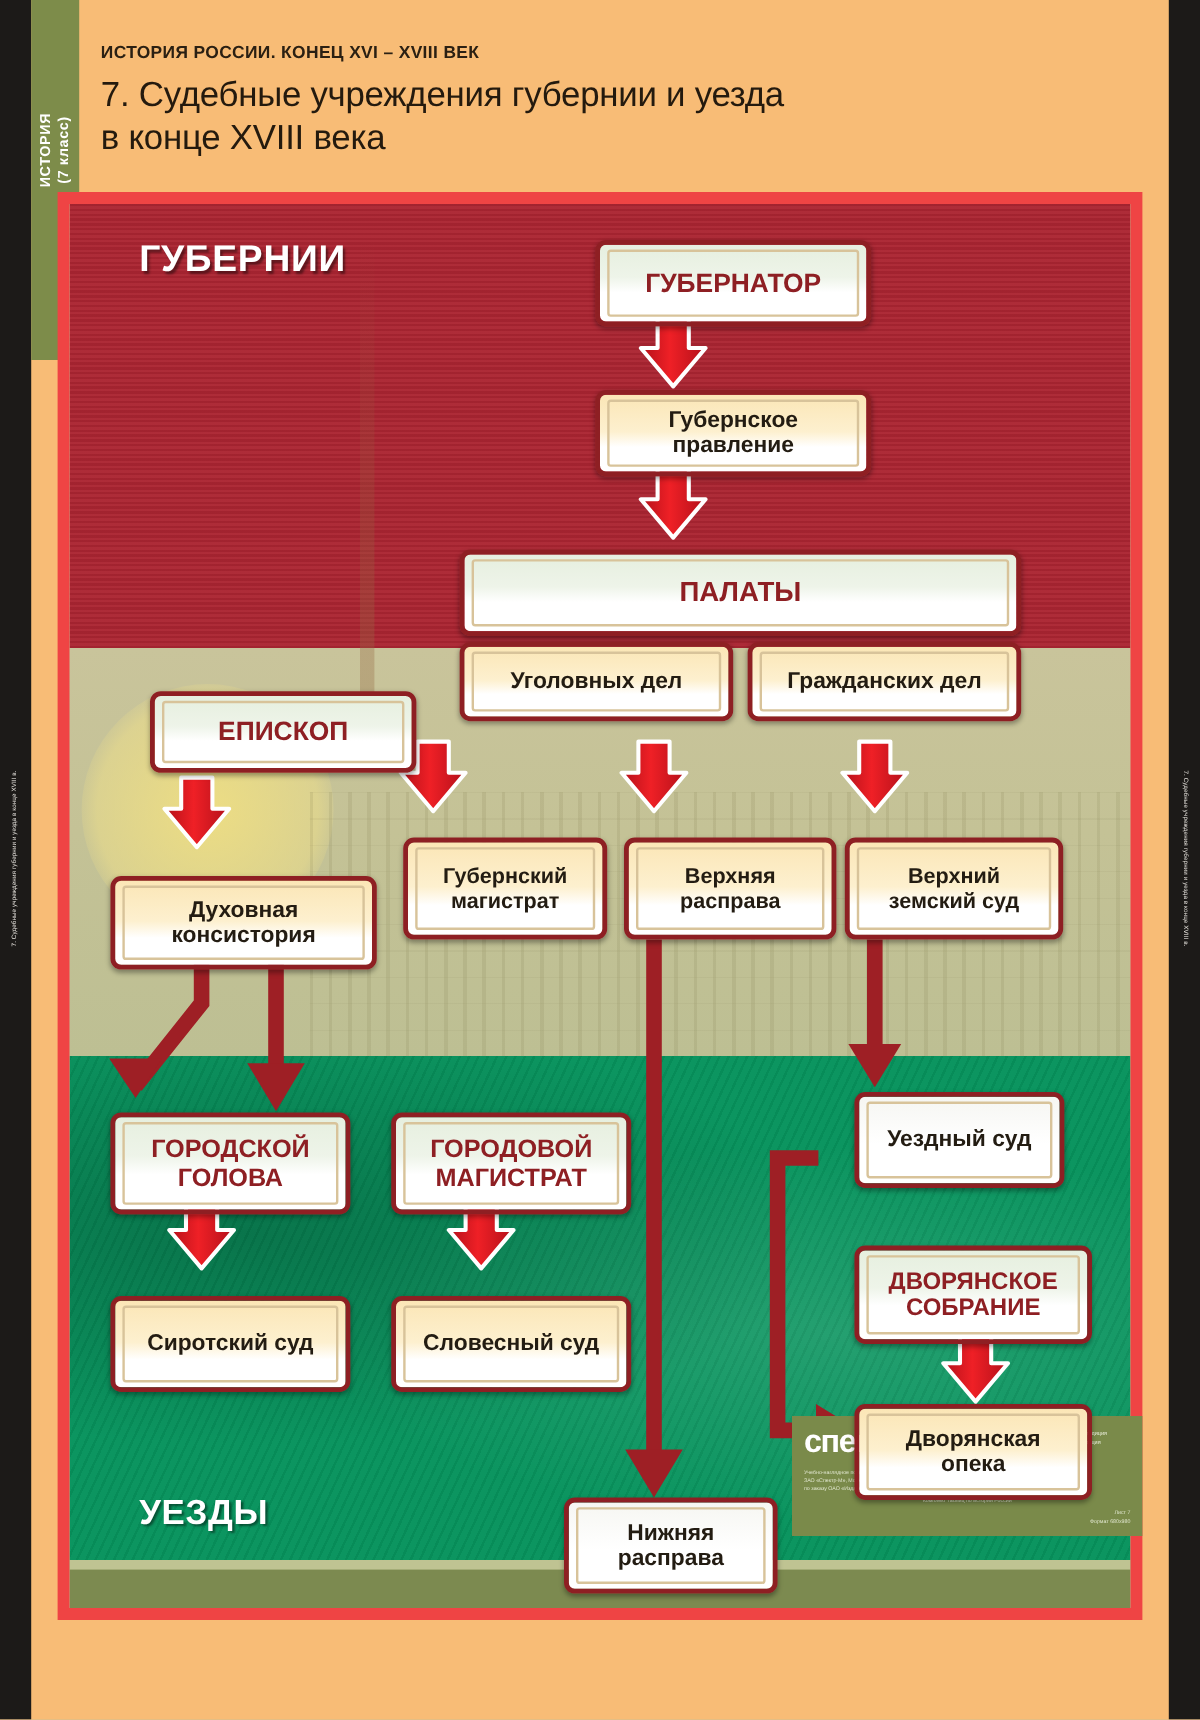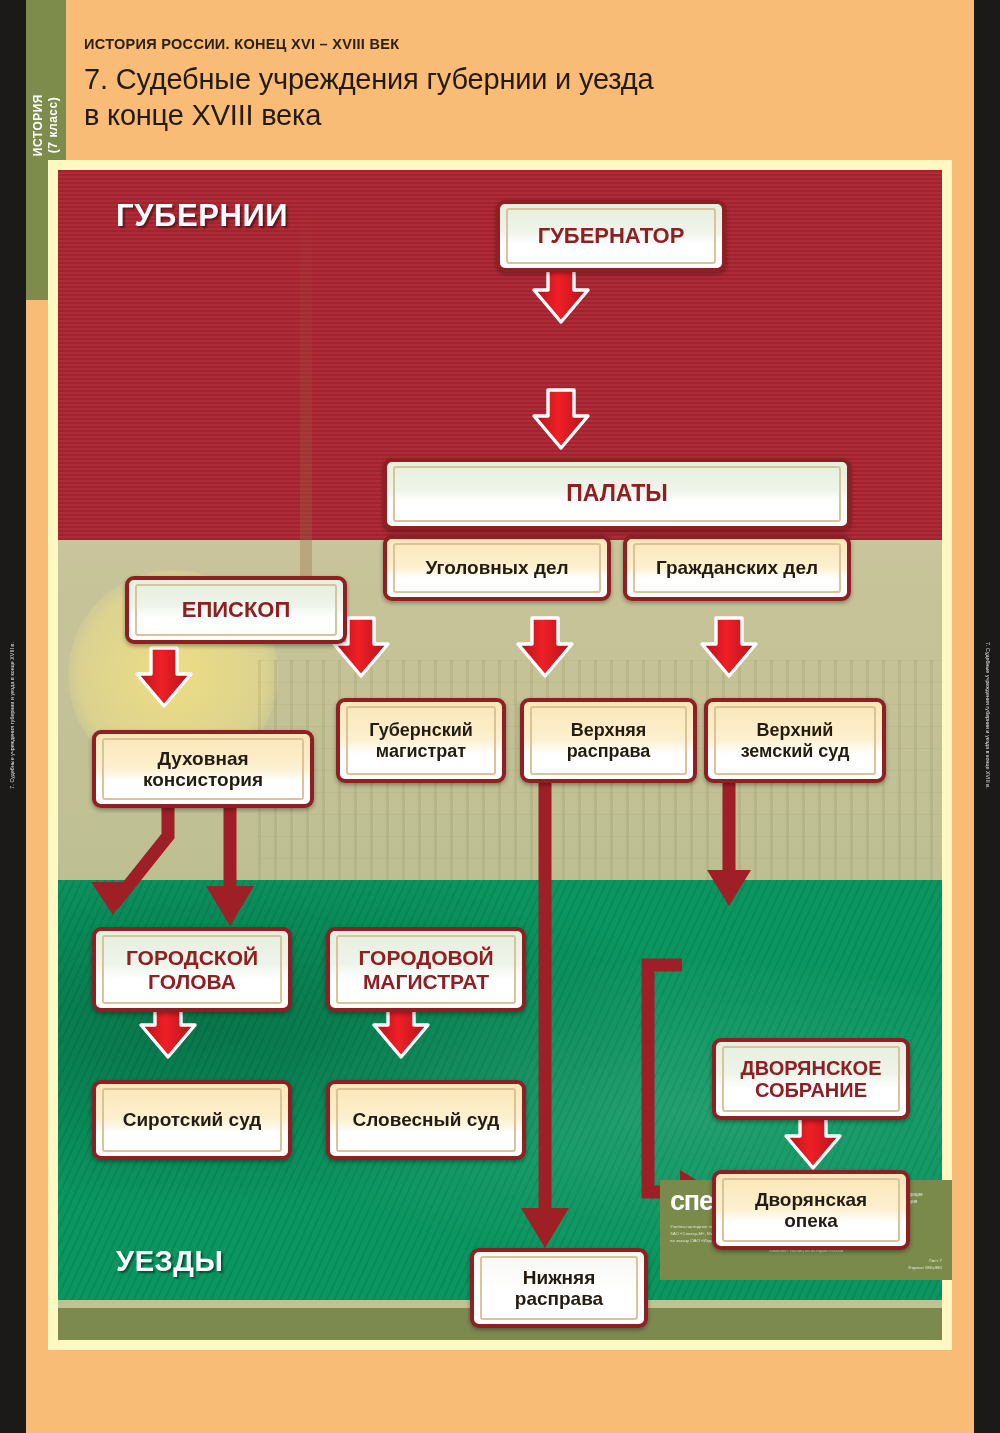--- a/index.html
+++ b/index.html
@@ -60,21 +60,21 @@
   }
   .header .title {
     font-size: 29px; font-weight: normal; color: #241a0e;
     line-height: 1.24; letter-spacing: -.2px;
   }
 
   
   .poster {
     position: absolute; left: 48px; top: 160px;
     width: 904px; height: 1190px;
-    background: #fef9c3;
+    background: #ef4444;
     padding: 10px;
   }
   .stage {
     position: relative; width: 884px; height: 1170px;
     overflow: hidden;
     background: #c6c39a;
   }
 
   
   .zone-red {
@@ -309,20 +309,23 @@
 
     <g>
           <use href="#dn" x="755" y="940"></use>
         </g>
   </svg>
 
   <div class="node cap" style="left:438px; top:30px; width:230px; height:72px; font-size:22px;">
     <span class="inner">ГУБЕРНАТОР</span>
   </div>
 
+  <div class="node body" style="left:438px; top:155px; width:230px; height:72px; font-size:19px;">
+    <span class="inner">Губернское правление</span>
+  </div>
 
   <div class="node cap" style="left:325px; top:288px; width:468px; height:72px; font-size:23px;">
     <span class="inner">ПАЛАТЫ</span>
   </div>
 
   <div class="node body" style="left:325px; top:365px; width:228px; height:66px; font-size:19px;">
     <span class="inner">Уголовных дел</span>
   </div>
 
   <div class="node body" style="left:565px; top:365px; width:228px; height:66px; font-size:19px;">
@@ -358,20 +361,23 @@
   </div>
 
   <div class="node cap" style="left:268px; top:757px; width:200px; height:85px; font-size:21px;">
     <span class="inner">ГОРОДОВОЙ МАГИСТРАТ</span>
   </div>
 
   <div class="node body" style="left:268px; top:910px; width:200px; height:80px; font-size:19px;">
     <span class="inner">Словесный суд</span>
   </div>
 
+  <div class="node plain" style="left:654px; top:740px; width:175px; height:80px; font-size:19px;">
+    <span class="inner">Уездный суд</span>
+  </div>
 
   <div class="node cap" style="left:654px; top:868px; width:198px; height:82px; font-size:20px;">
     <span class="inner">ДВОРЯНСКОЕ СОБРАНИЕ</span>
   </div>
 
   <div class="node body" style="left:654px; top:1000px; width:198px; height:80px; font-size:19px;">
     <span class="inner">Дворянская опека</span>
   </div>
 
   <div class="node plain" style="left:412px; top:1078px; width:178px; height:80px; font-size:19px;">

